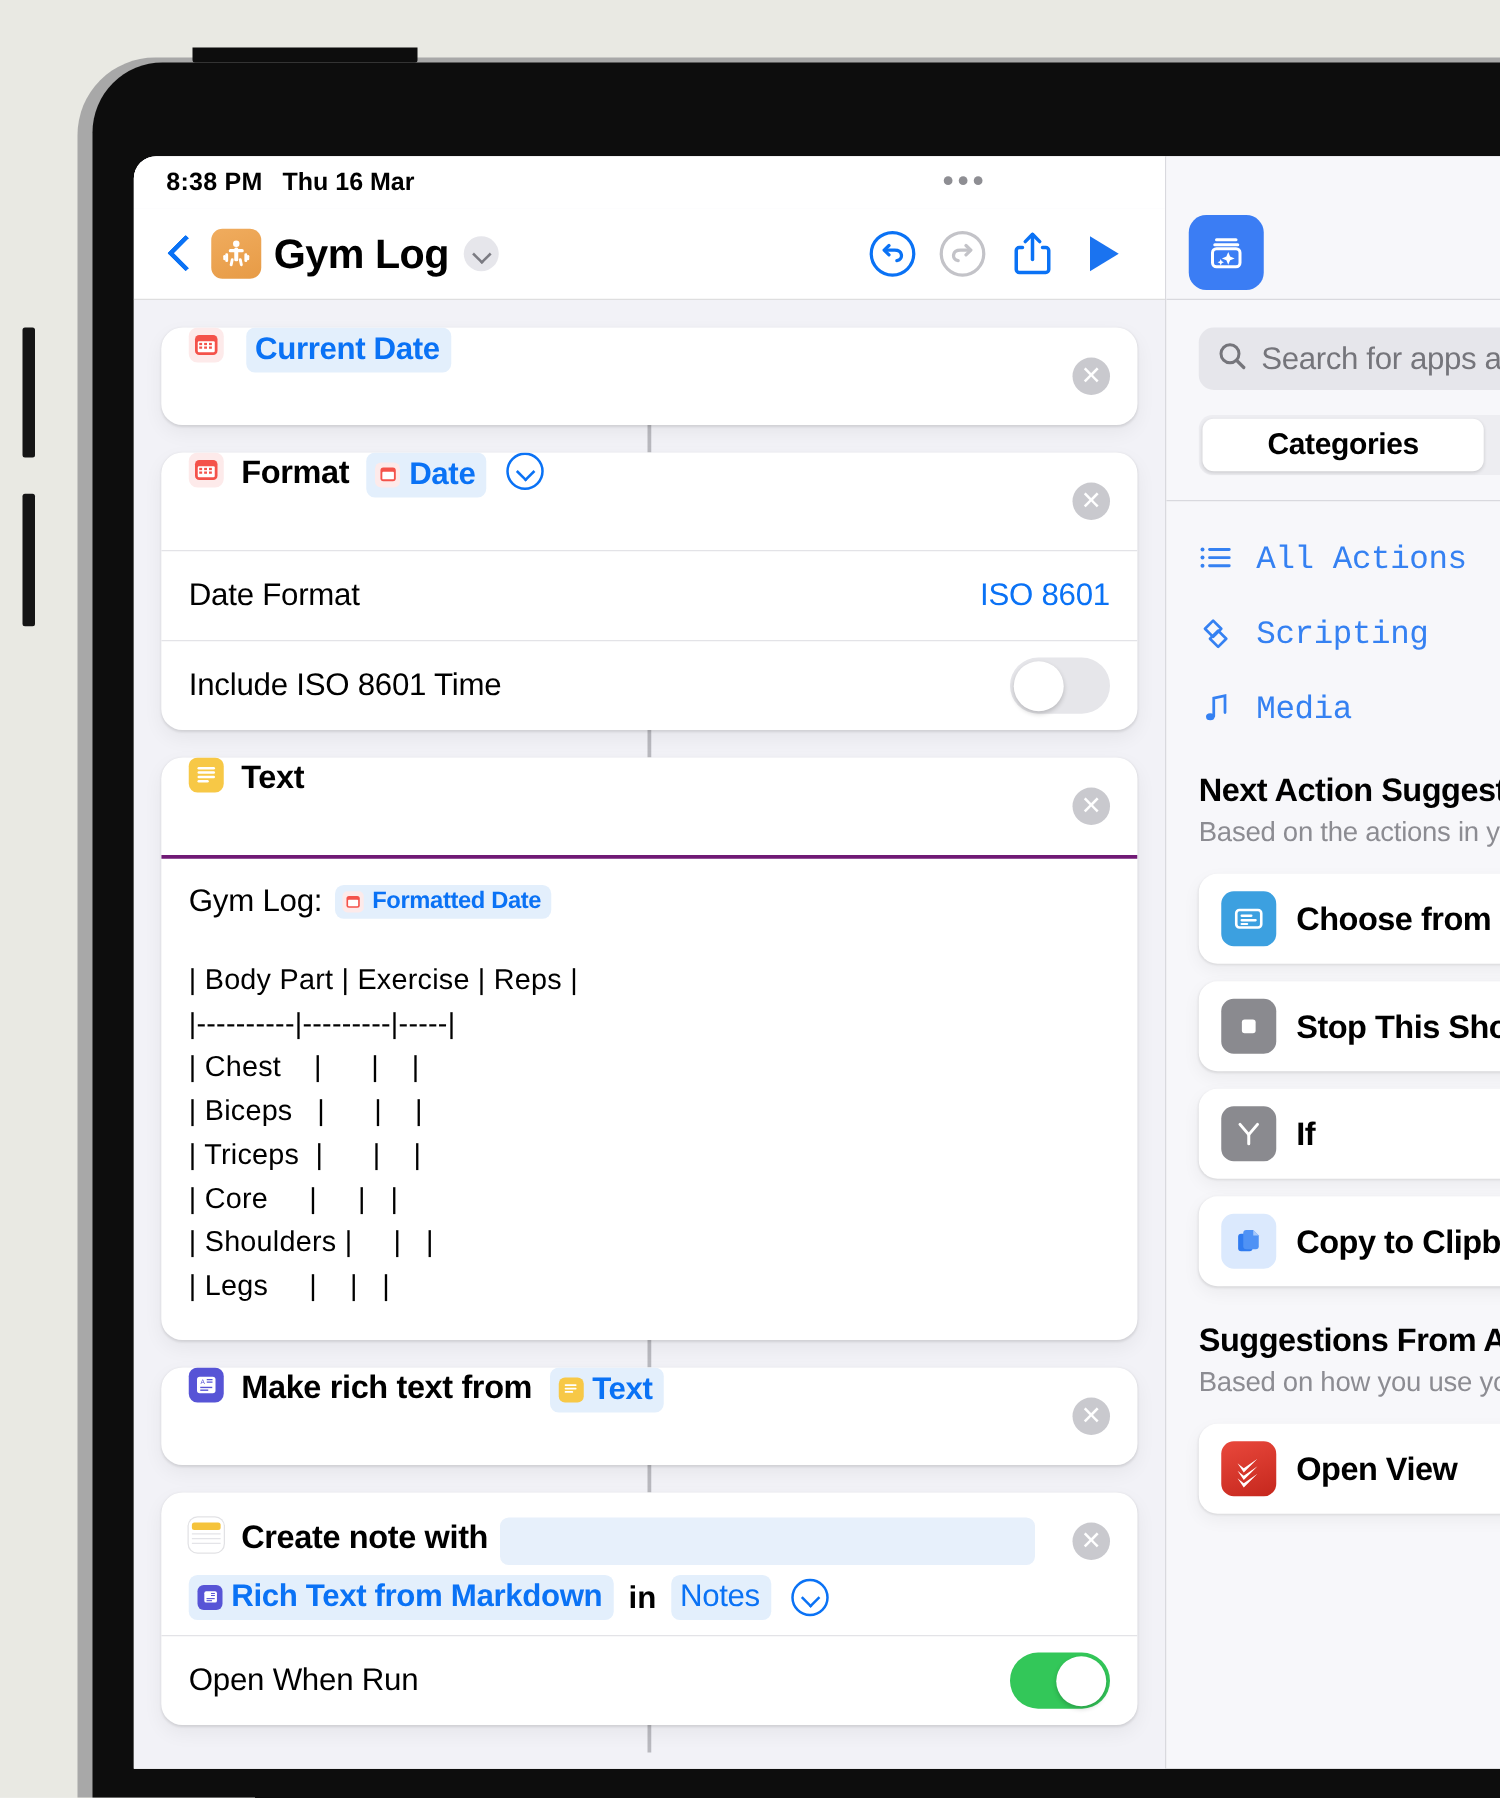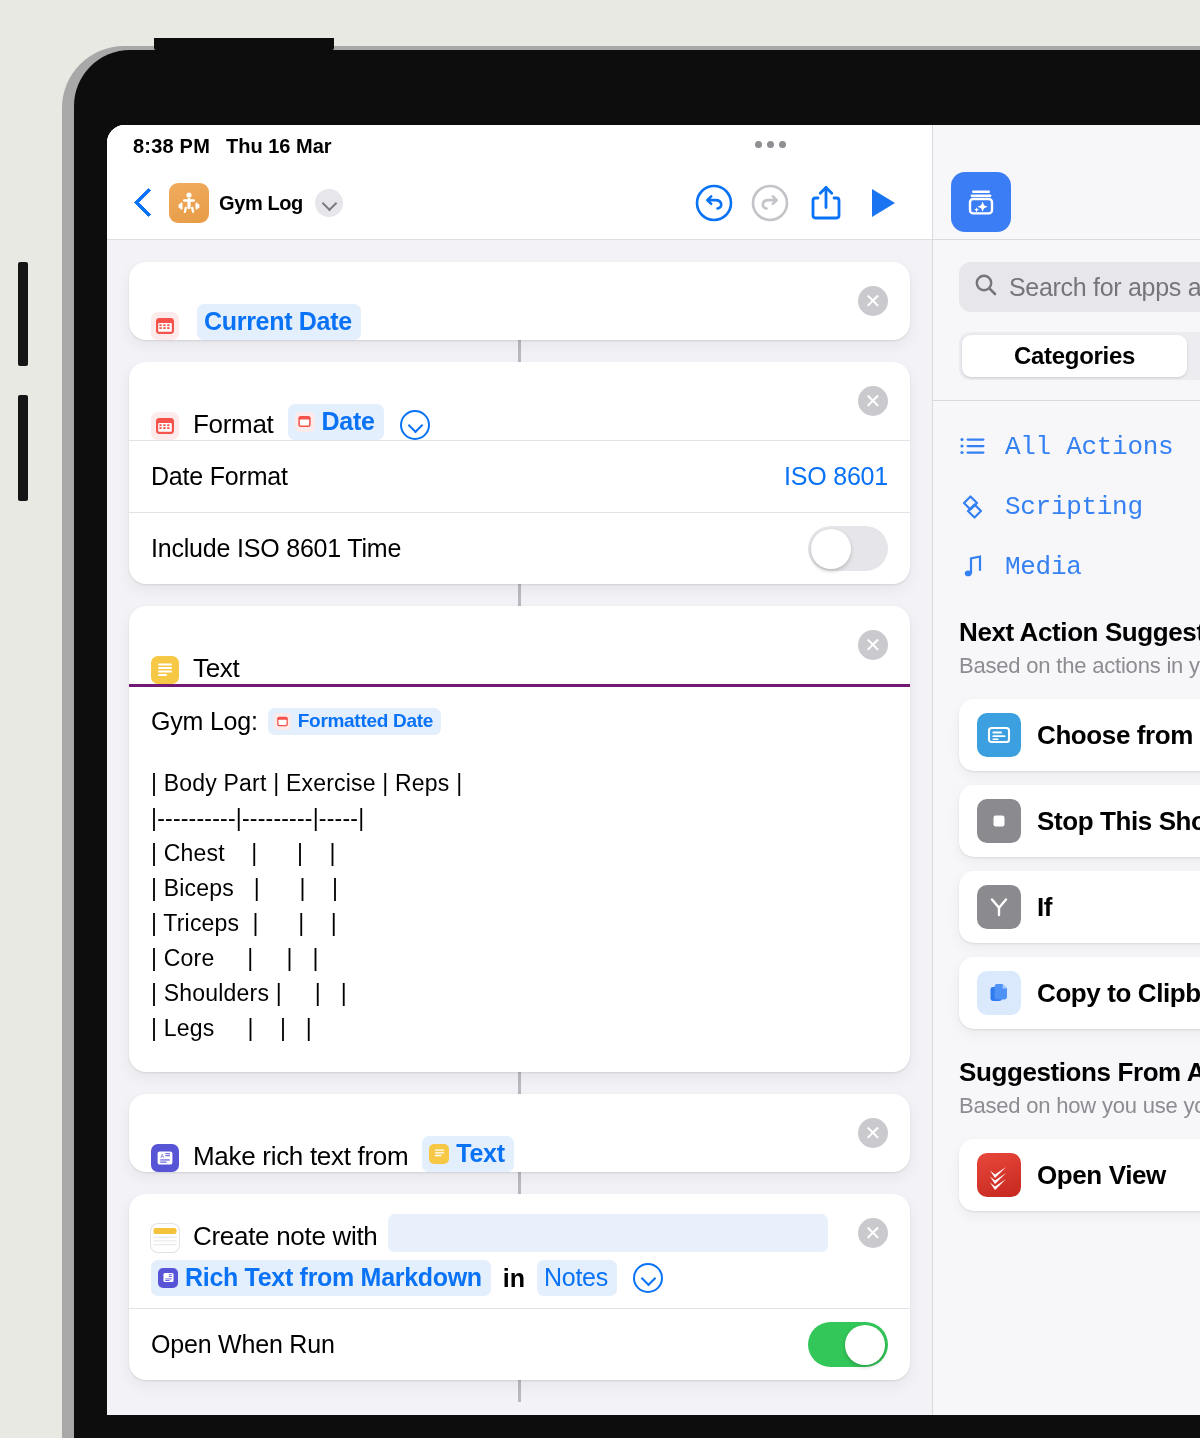--- a/index.html
+++ b/index.html
@@ -166,21 +166,21 @@
   }
   .app-icon {
     width: 40px; height: 40px;
     border-radius: 9px;
     background: linear-gradient(160deg,#f0ac5e,#e79b46);
     flex: 0 0 auto;
     display: flex; align-items: center; justify-content: center;
     margin-right: 10px;
   }
   .doc-title {
-    font-size: 20px;
+    font-size: 33px;
     font-weight: 700;
     color: #000;
     letter-spacing: -0.4px;
     white-space: nowrap;
   }
   .title-chev {
     width: 28px; height: 28px;
     border-radius: 50%;
     background: #e6e6eb;
     margin-left: 12px;
@@ -217,38 +217,38 @@
   .card {
     background: #ffffff;
     border-radius: 17px;
     box-shadow: 0 1px 2px rgba(0,0,0,0.10), 0 6px 16px rgba(0,0,0,0.055);
     position: relative;
     overflow: hidden;
   }
   .card-head {
     min-height: 78px;
     display: flex;
-    align-items: flex-end;
+    align-items: flex-start;
     padding: 0 22px;
     position: relative;
     flex-wrap: wrap;
   }
   .card-head.tall { min-height: 108px; padding-top: 20px; padding-bottom: 12px; }
 
   .a-icon {
     width: 28px; height: 28px;
     border-radius: 7px;
     flex: 0 0 auto;
     margin-right: 14px;
     display: flex; align-items: center; justify-content: center;
     overflow: hidden;
   }
   .a-title {
     font-size: 26px;
-    font-weight: 400;
+    font-weight: 700;
     color: #000;
     letter-spacing: -0.3px;
     white-space: nowrap;
   }
   .token {
     display: inline-flex;
     align-items: center;
     gap: 7px;
     background: #e3effc;
     border-radius: 7px;

